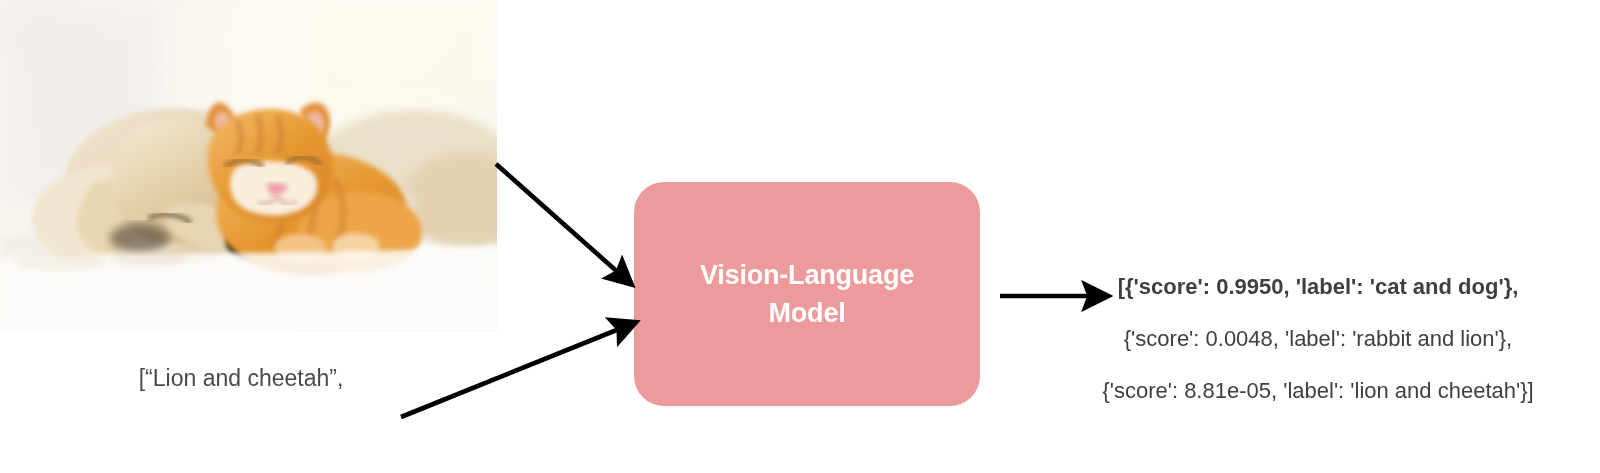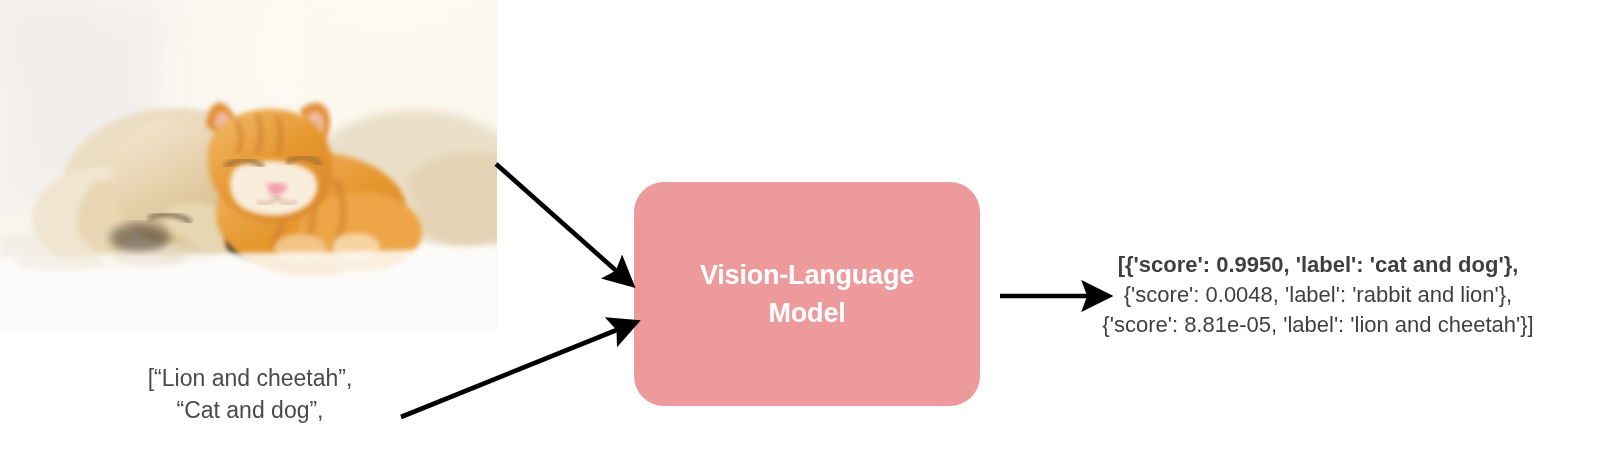--- a/index.html
+++ b/index.html
@@ -50,21 +50,21 @@
     font-weight: bold;
     line-height: 1.42;
     text-align: center;
     letter-spacing: -0.2px;
     white-space: pre-line;
   }
 
   
   #prompt-list {
     position: absolute;
-    left: 124px;
+    left: 115px;
     top: 362px;
     width: 252px;
     text-align: center;
     color: #4a4a4a;
     font-size: 23px;
     line-height: 32px;
     white-space: nowrap;
   }
   #prompt-list .prompt-line { display: block; }
 
@@ -73,21 +73,21 @@
     position: absolute;
     left: 1048px;
     top: 250px;
     width: 540px;
     text-align: center;
     color: #3f3f3f;
     font-size: 22px;
     line-height: 30px;
     white-space: nowrap;
   }
-  #output-block .output-line { display: block; }
+  #output-block .output-line { display: block; margin-top: 22px; }
   #output-block .output-line.is-bold { font-weight: bold; }
 
   
   .arrow-layer {
     position: absolute;
     left: 0;
     top: 0;
     width: 1600px;
     height: 473px;
     pointer-events: none;
@@ -231,21 +231,20 @@
     </svg>
   </div>
 
   <div id="model-box" style="background: rgb(237, 154, 157);">
     <div id="model-box-label" style="color: rgb(255, 255, 255);">Vision-Language
 Model</div>
   </div>
 
   <div id="prompt-list" style="color: rgb(74, 74, 74);">
     <span class="prompt-line">[“Lion and cheetah”,</span>
-    <span class="prompt-line">“Cat and dog”,</span>
   </div>
 
   <div id="output-block" style="color: rgb(63, 63, 63);">
     <span class="output-line is-bold">[{'score': 0.9950, 'label': 'cat and dog'},</span>
     <span class="output-line">{'score': 0.0048, 'label': 'rabbit and lion'},</span>
     <span class="output-line">{'score': 8.81e-05, 'label': 'lion and cheetah'}]</span>
   </div>
 
   <svg class="arrow-layer" viewBox="0 0 1600 473">
     <defs>

